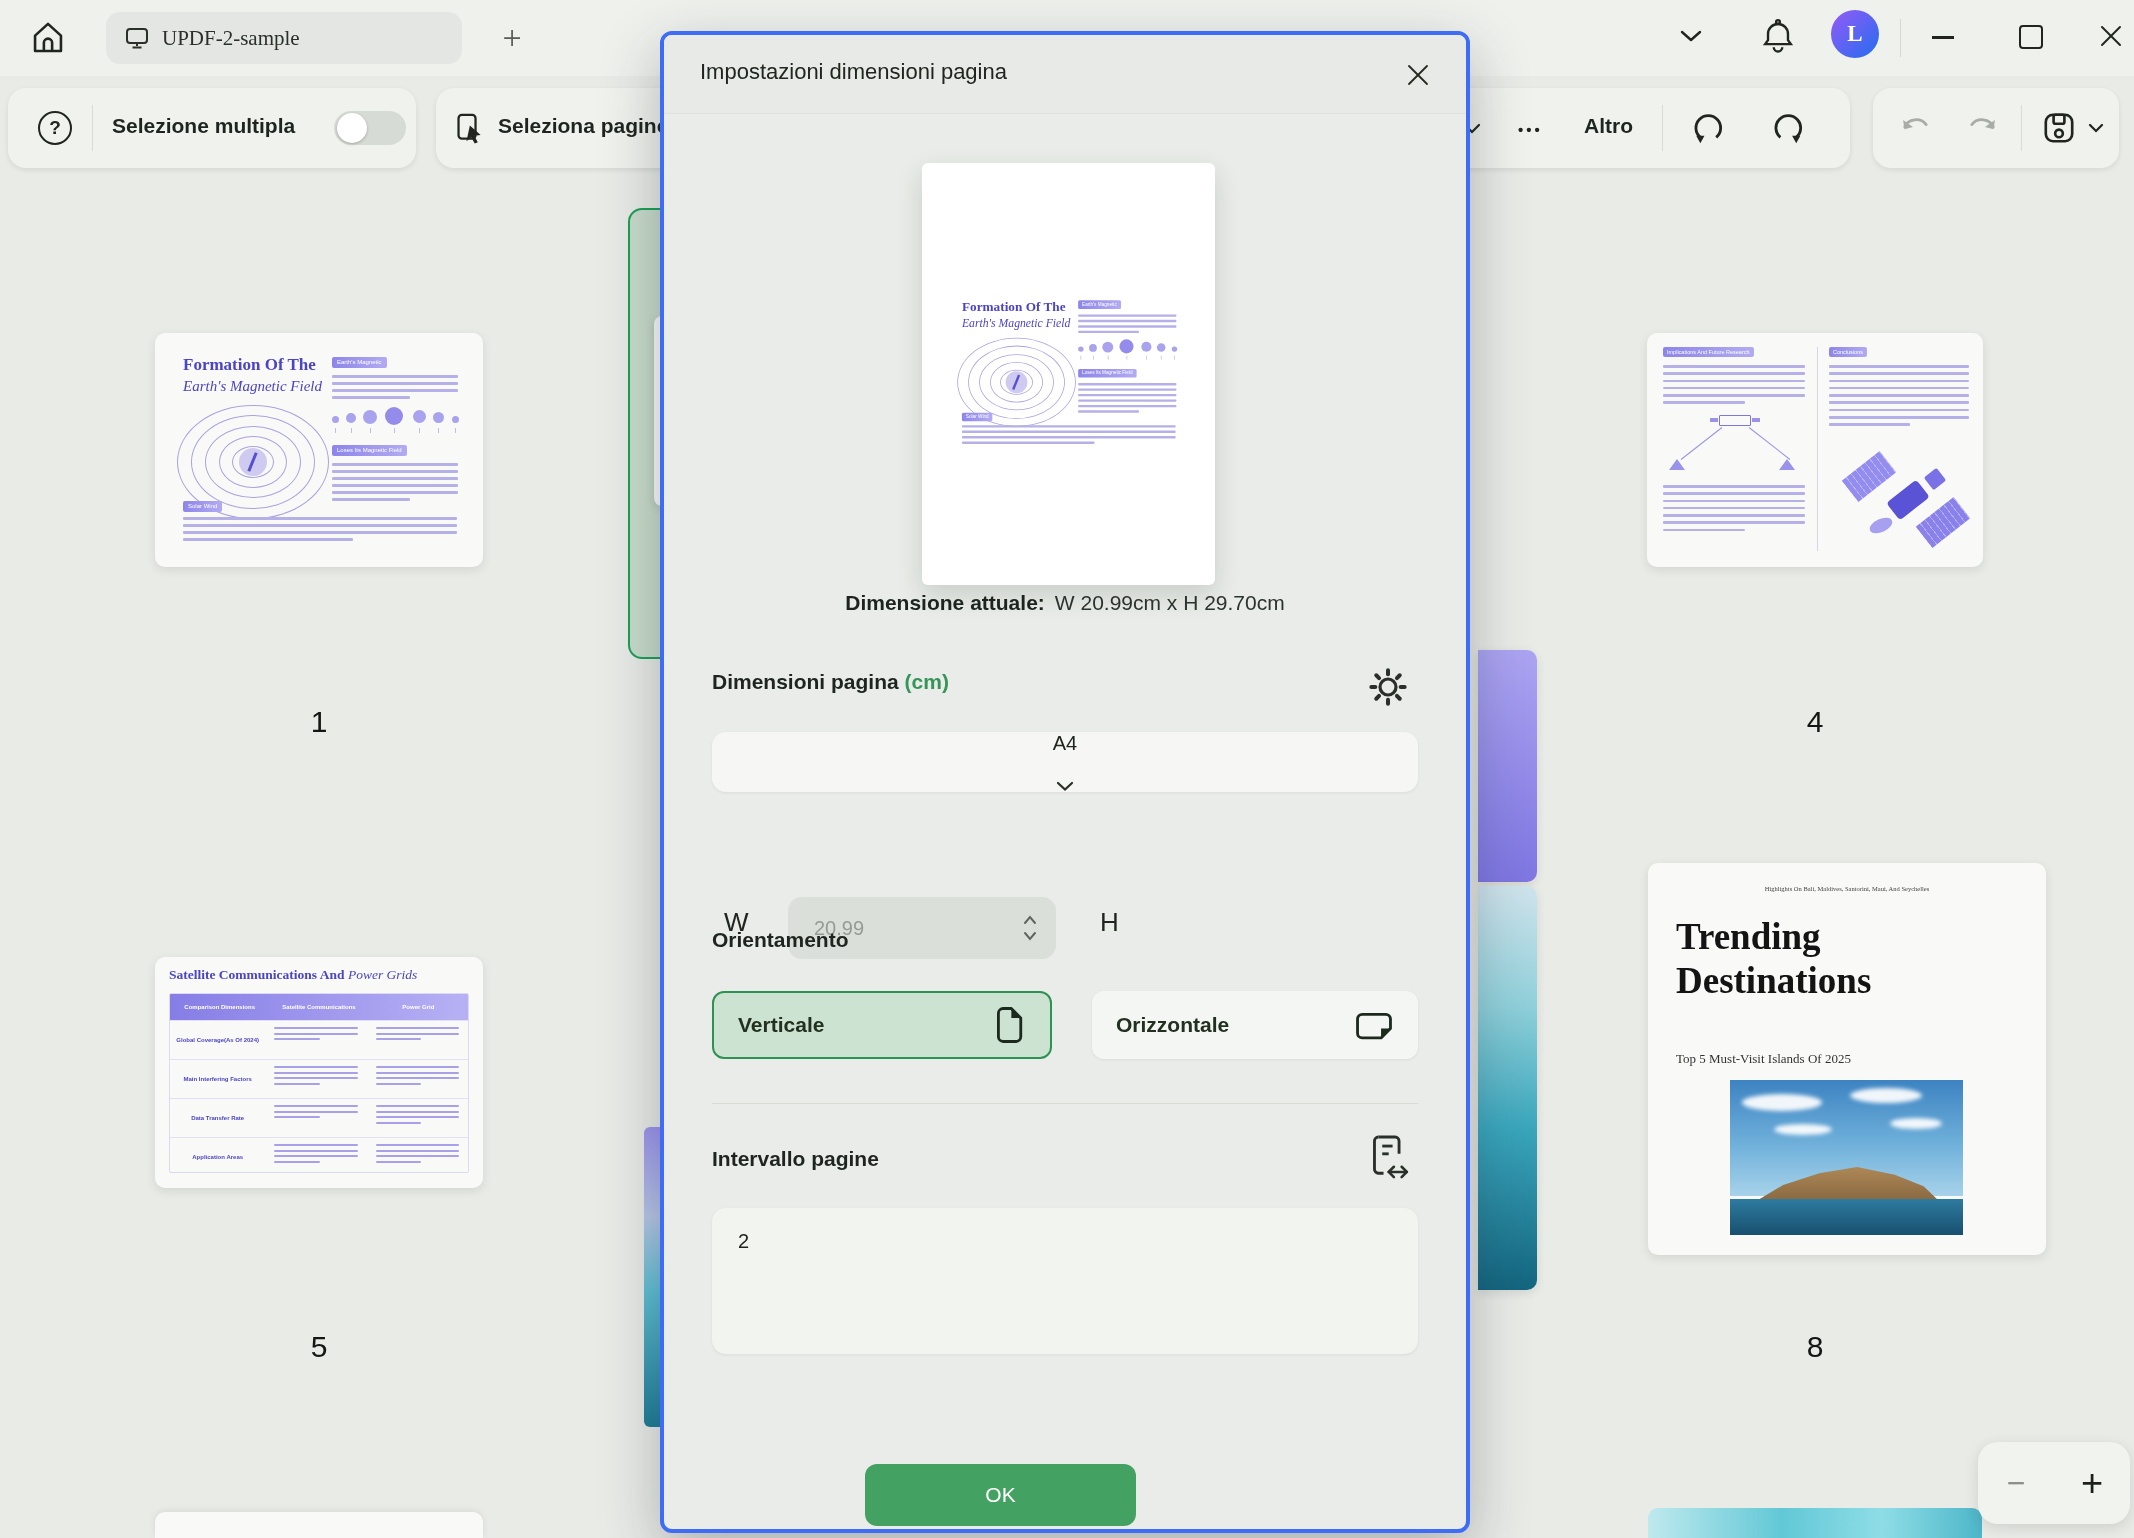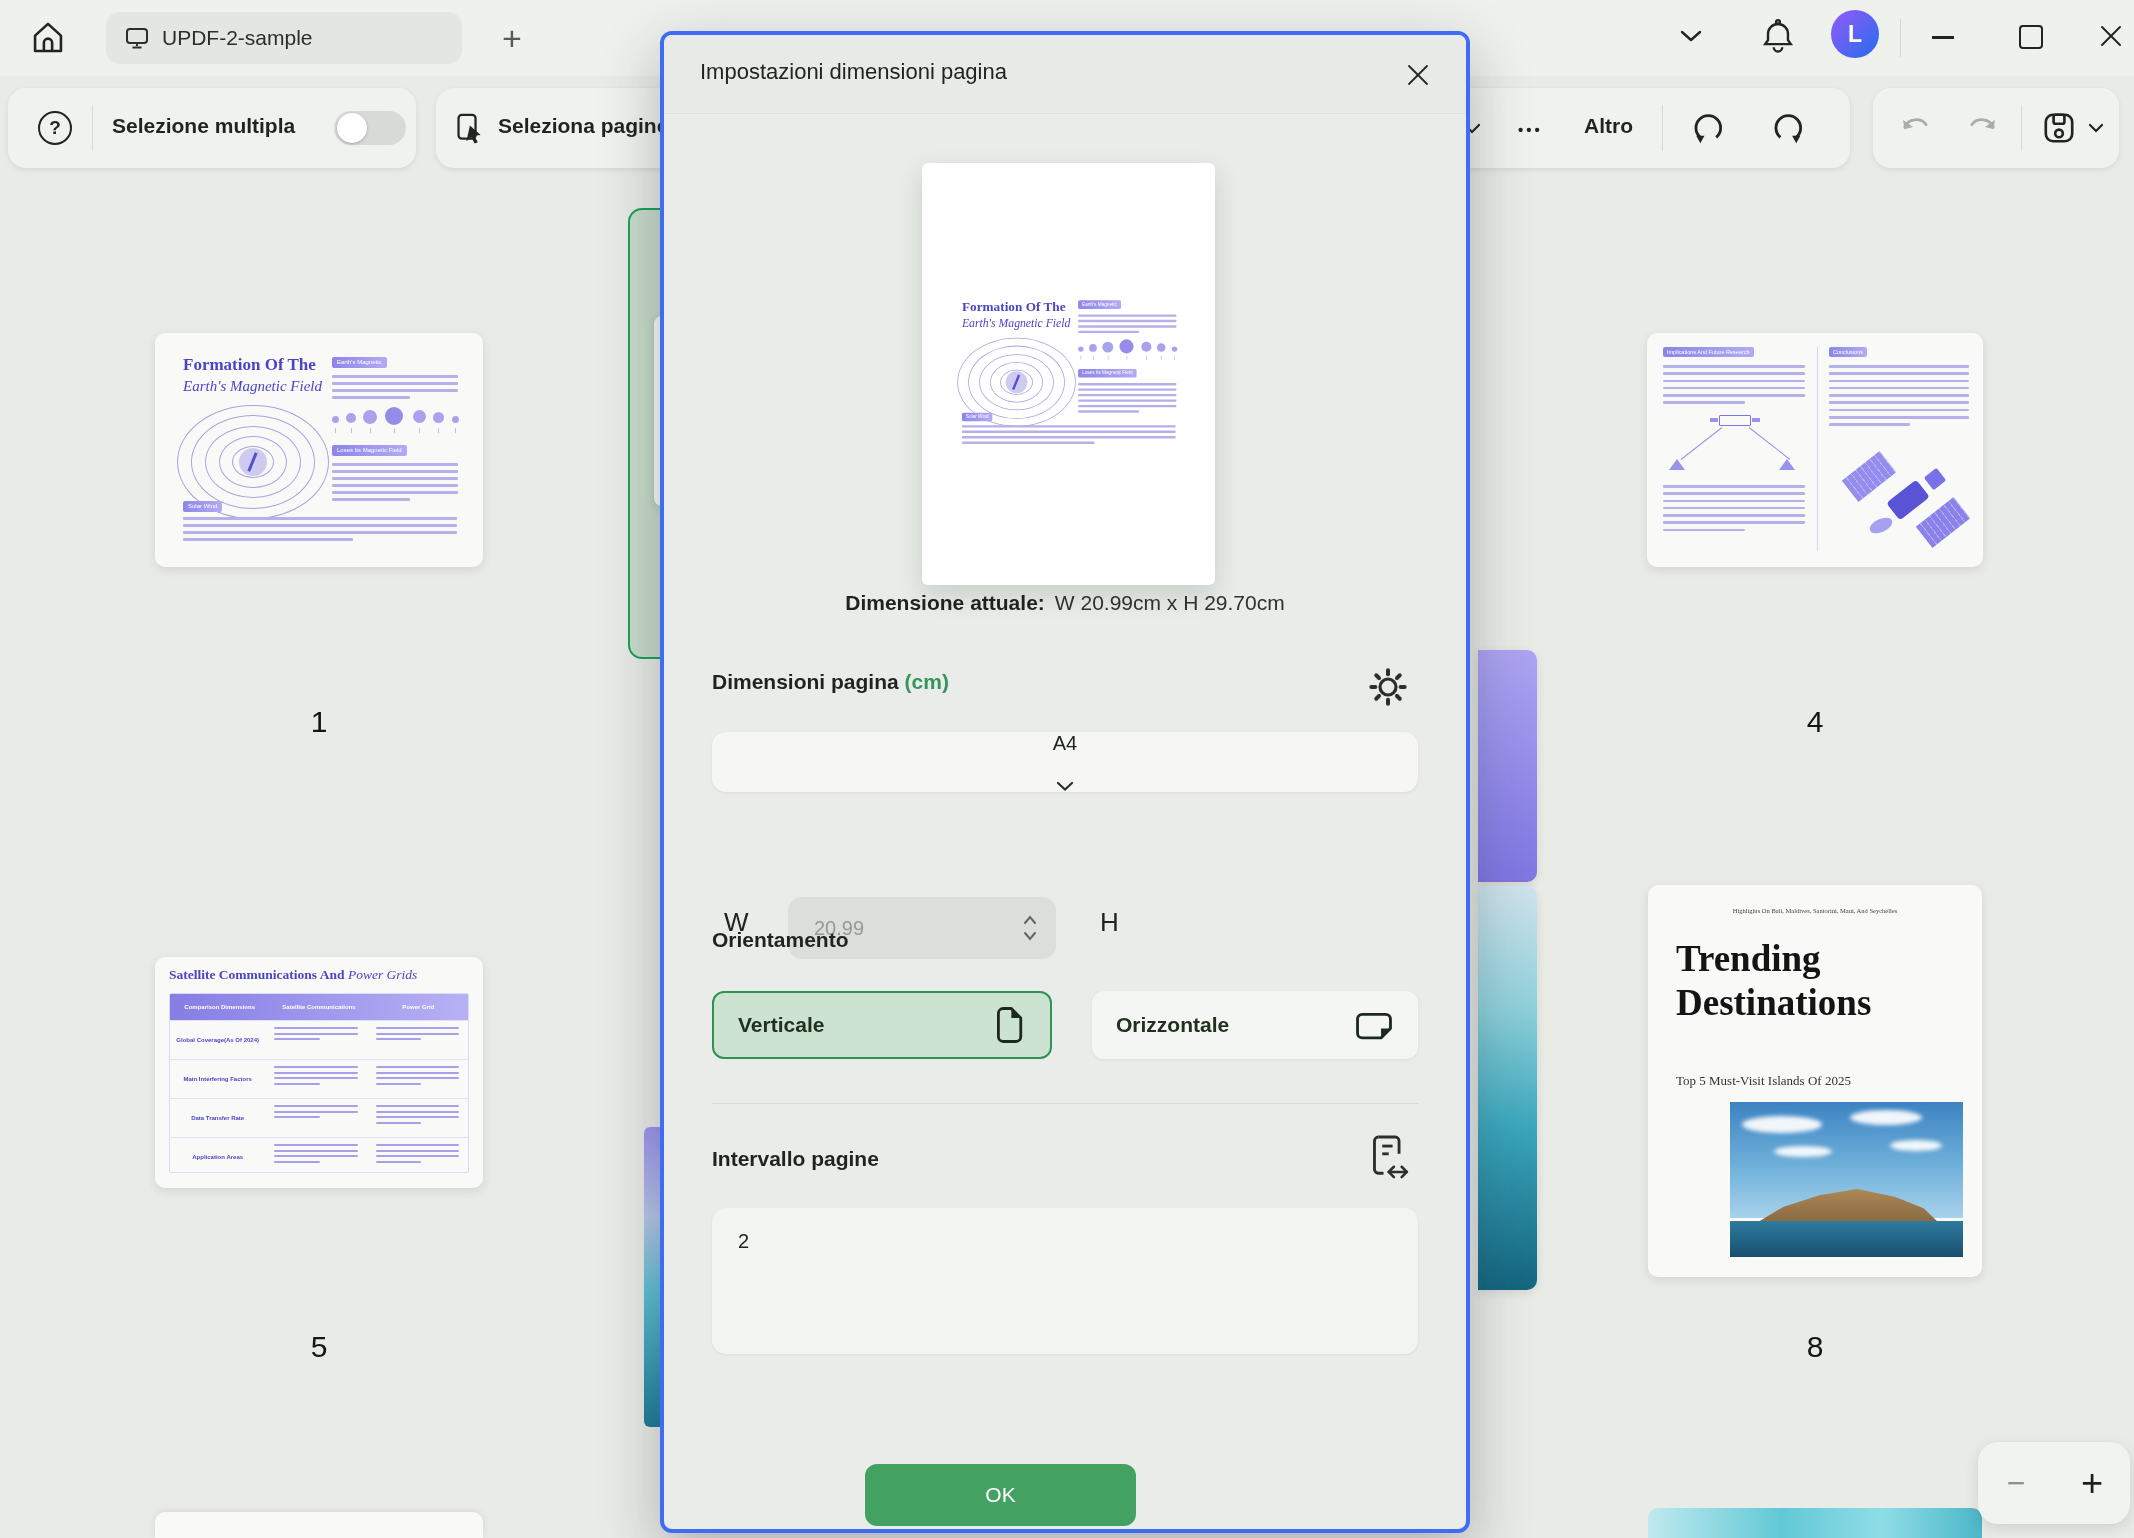--- a/index.html
+++ b/index.html
@@ -2,21 +2,21 @@
 <html><head>
 <meta charset="utf-8">
 <style>
   html,body{margin:0;padding:0;background:#e9ebe7;}
   #app{position:relative;width:2134px;height:1538px;overflow:hidden;
        font-family:"Liberation Sans",sans-serif;color:#20261f;background:#e9ebe7;}
   .abs{position:absolute;}
   svg{display:block;}
 
   
-  .topbar{left:0;top:0;width:2134px;height:76px;background:#eff1ed;}
+  .topbar{left:0;top:0;width:2134px;height:76px;background:#eff1ed;font-family:Liberation Serif, serif;}
   .homebtn{left:28px;top:18px;width:40px;height:40px;cursor:pointer;}
   .tab{left:106px;top:12px;width:356px;height:52px;background:#e3e6e2;border-radius:14px;
        display:flex;align-items:center;gap:12px;padding:0 18px;box-sizing:border-box;}
   .tab-title{font-size:21px;color:#2a2f2a;white-space:nowrap;}
   .newtab{left:492px;top:18px;width:40px;height:40px;font-size:34px;font-weight:300;color:#555b55;
           display:flex;align-items:center;justify-content:center;}
   .win-divider{left:1900px;top:19px;width:1px;height:38px;background:#d4d7d3;}
   .avatar{left:1831px;top:10px;width:48px;height:48px;border-radius:50%;
           background:linear-gradient(135deg,#8a5cf6 10%,#2f6bf0 90%);
           color:#fff;font-size:23px;font-weight:bold;display:flex;align-items:center;justify-content:center;}
@@ -510,21 +510,21 @@
             <i></i>
             <i></i>
             <i></i>
             <i></i>
           </div>
       </div>
     </div>
   </div>
   <div class="abs pagenum" style="left:279px;top:1330px;">5</div>
 
-  <div class="abs card" style="left:1648px;top:885px;width:334px;height:392px;">
+  <div class="abs card" style="left:1648px;top:863px;width:398px;height:392px;">
     <div class="p8-kicker">Highlights On Bali, Maldives, Santorini, Maui, And Seychelles</div>
     <div class="p8-t p8-t1">Trending</div>
     <div class="p8-t p8-t2">Destinations</div>
     <div class="p8-sub">Top 5 Must-Visit Islands Of 2025</div>
     <div class="p8-photo">
       <i class="ph-sky"></i>
         <i class="ph-cloud ph-c1"></i>
         <i class="ph-cloud ph-c2"></i>
       <i class="ph-cloud ph-c3"></i>
         <i class="ph-cloud ph-c4"></i>

